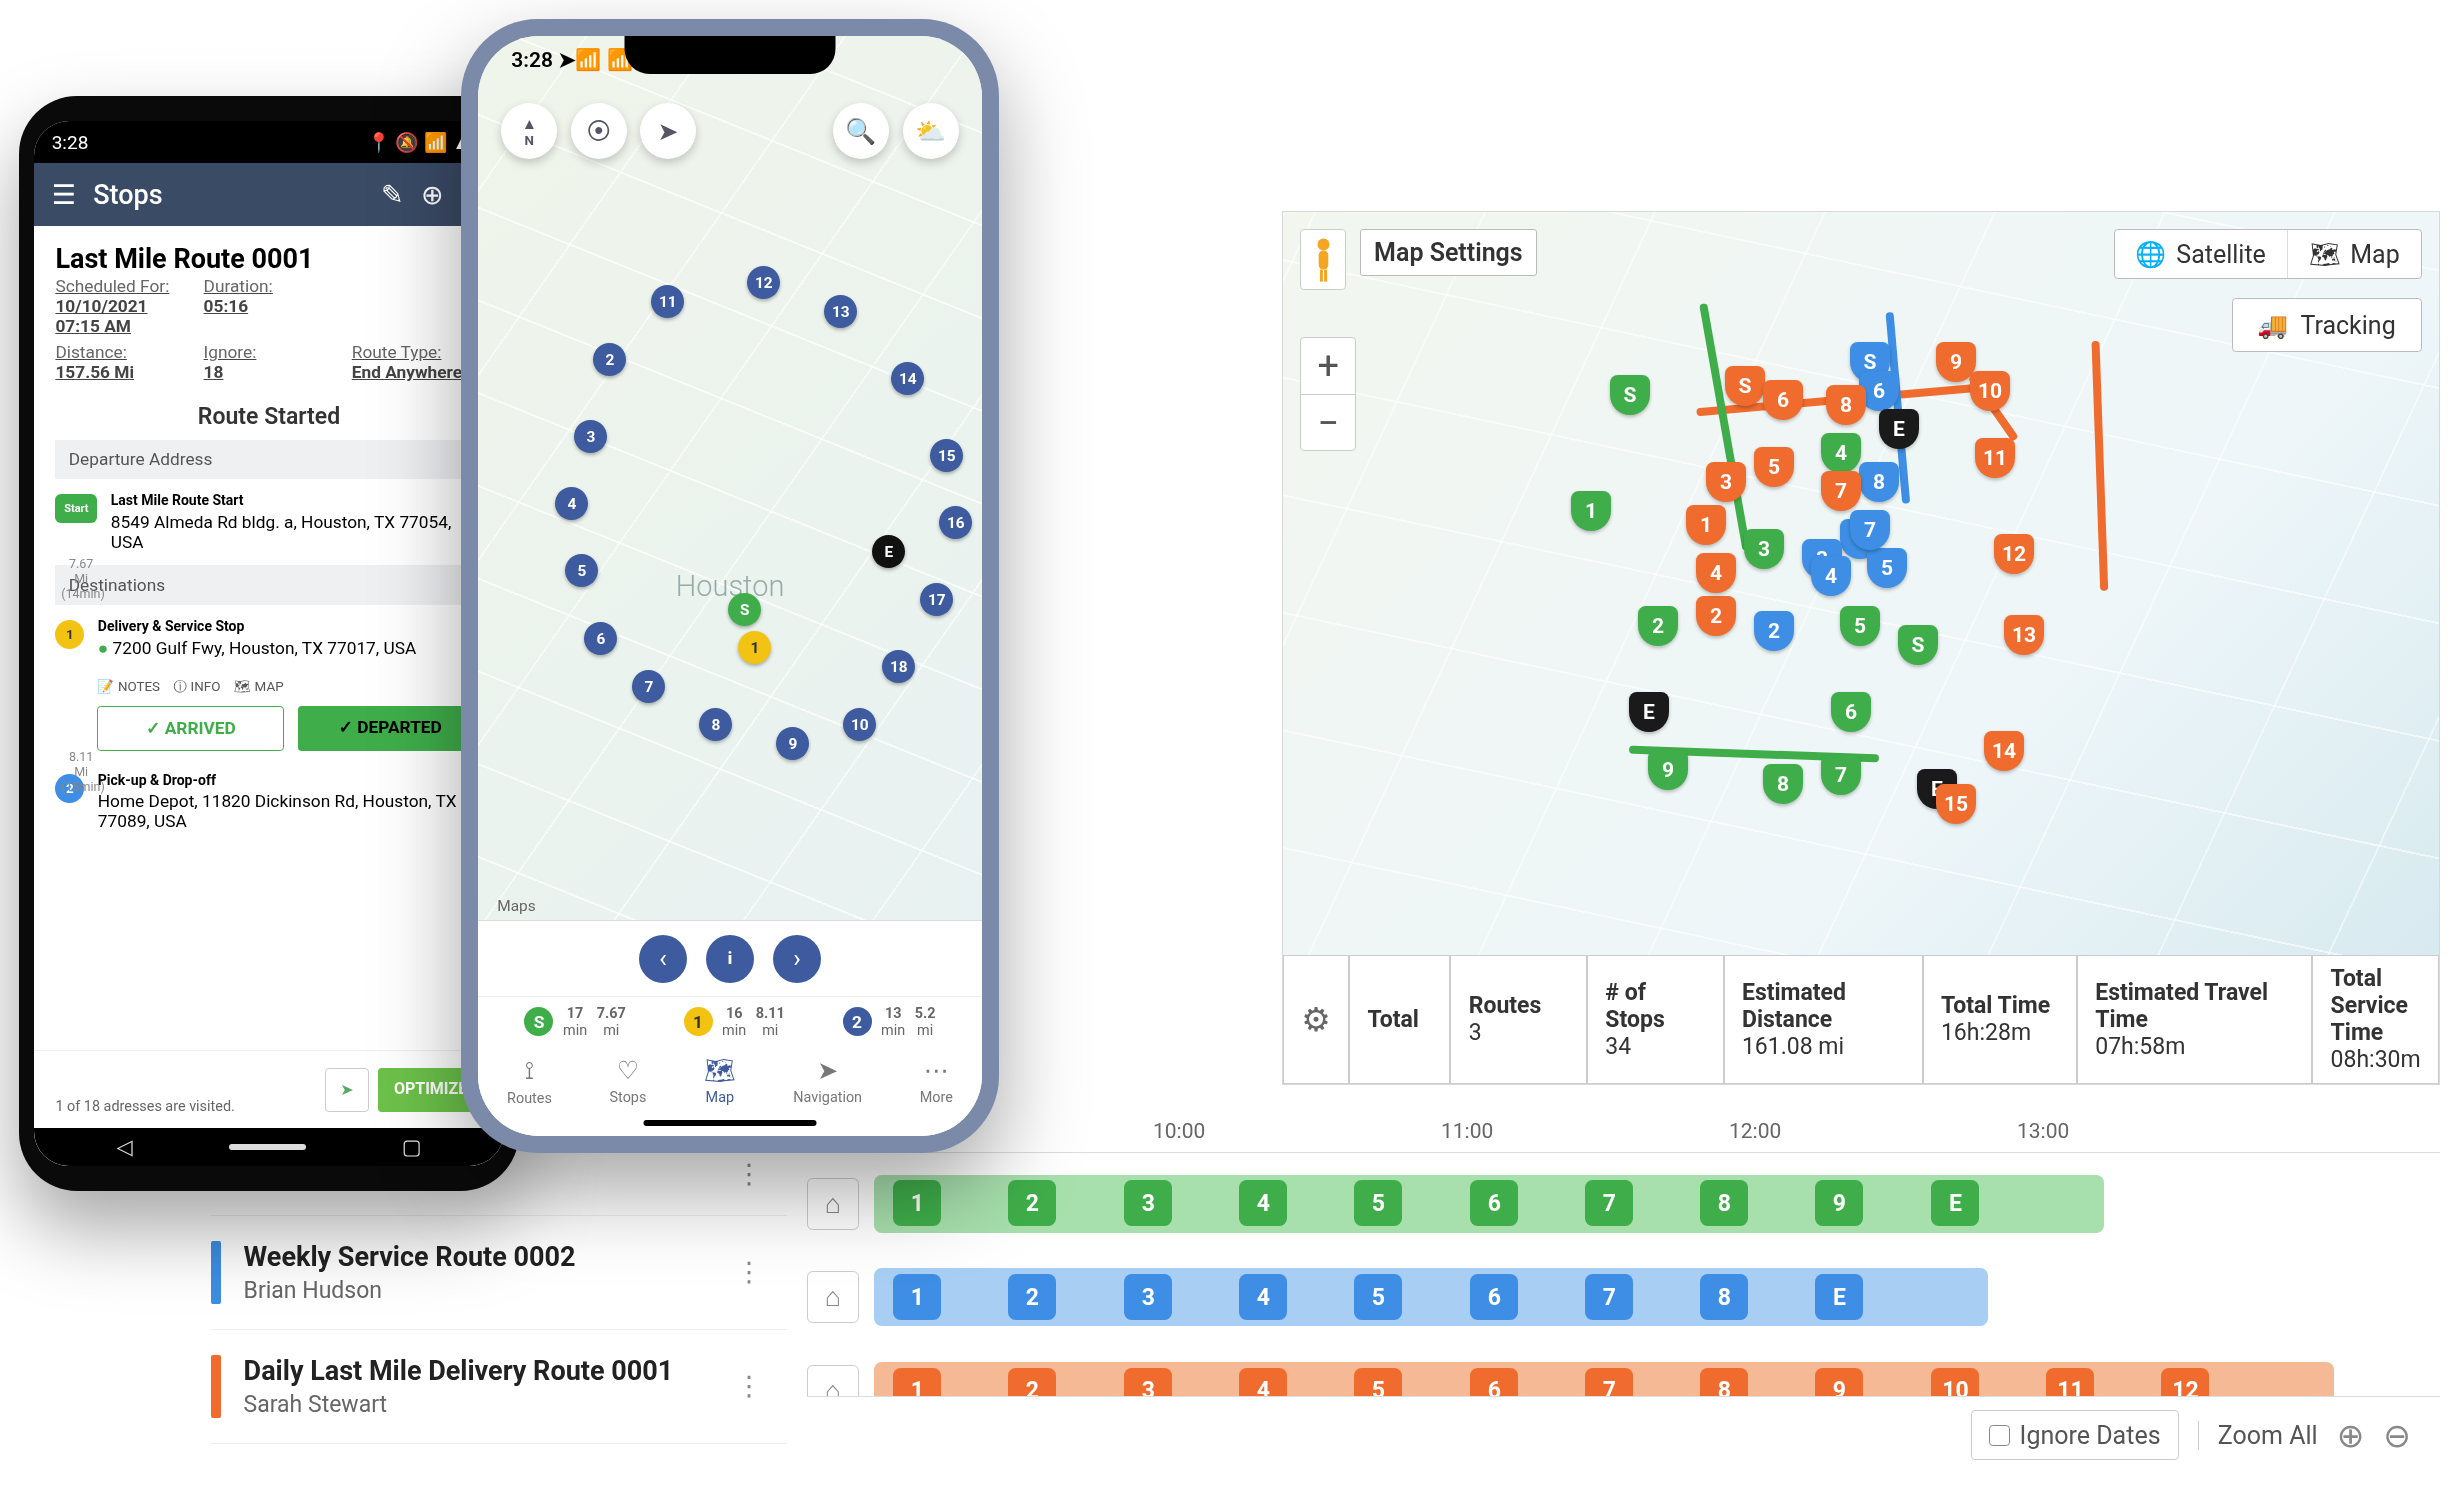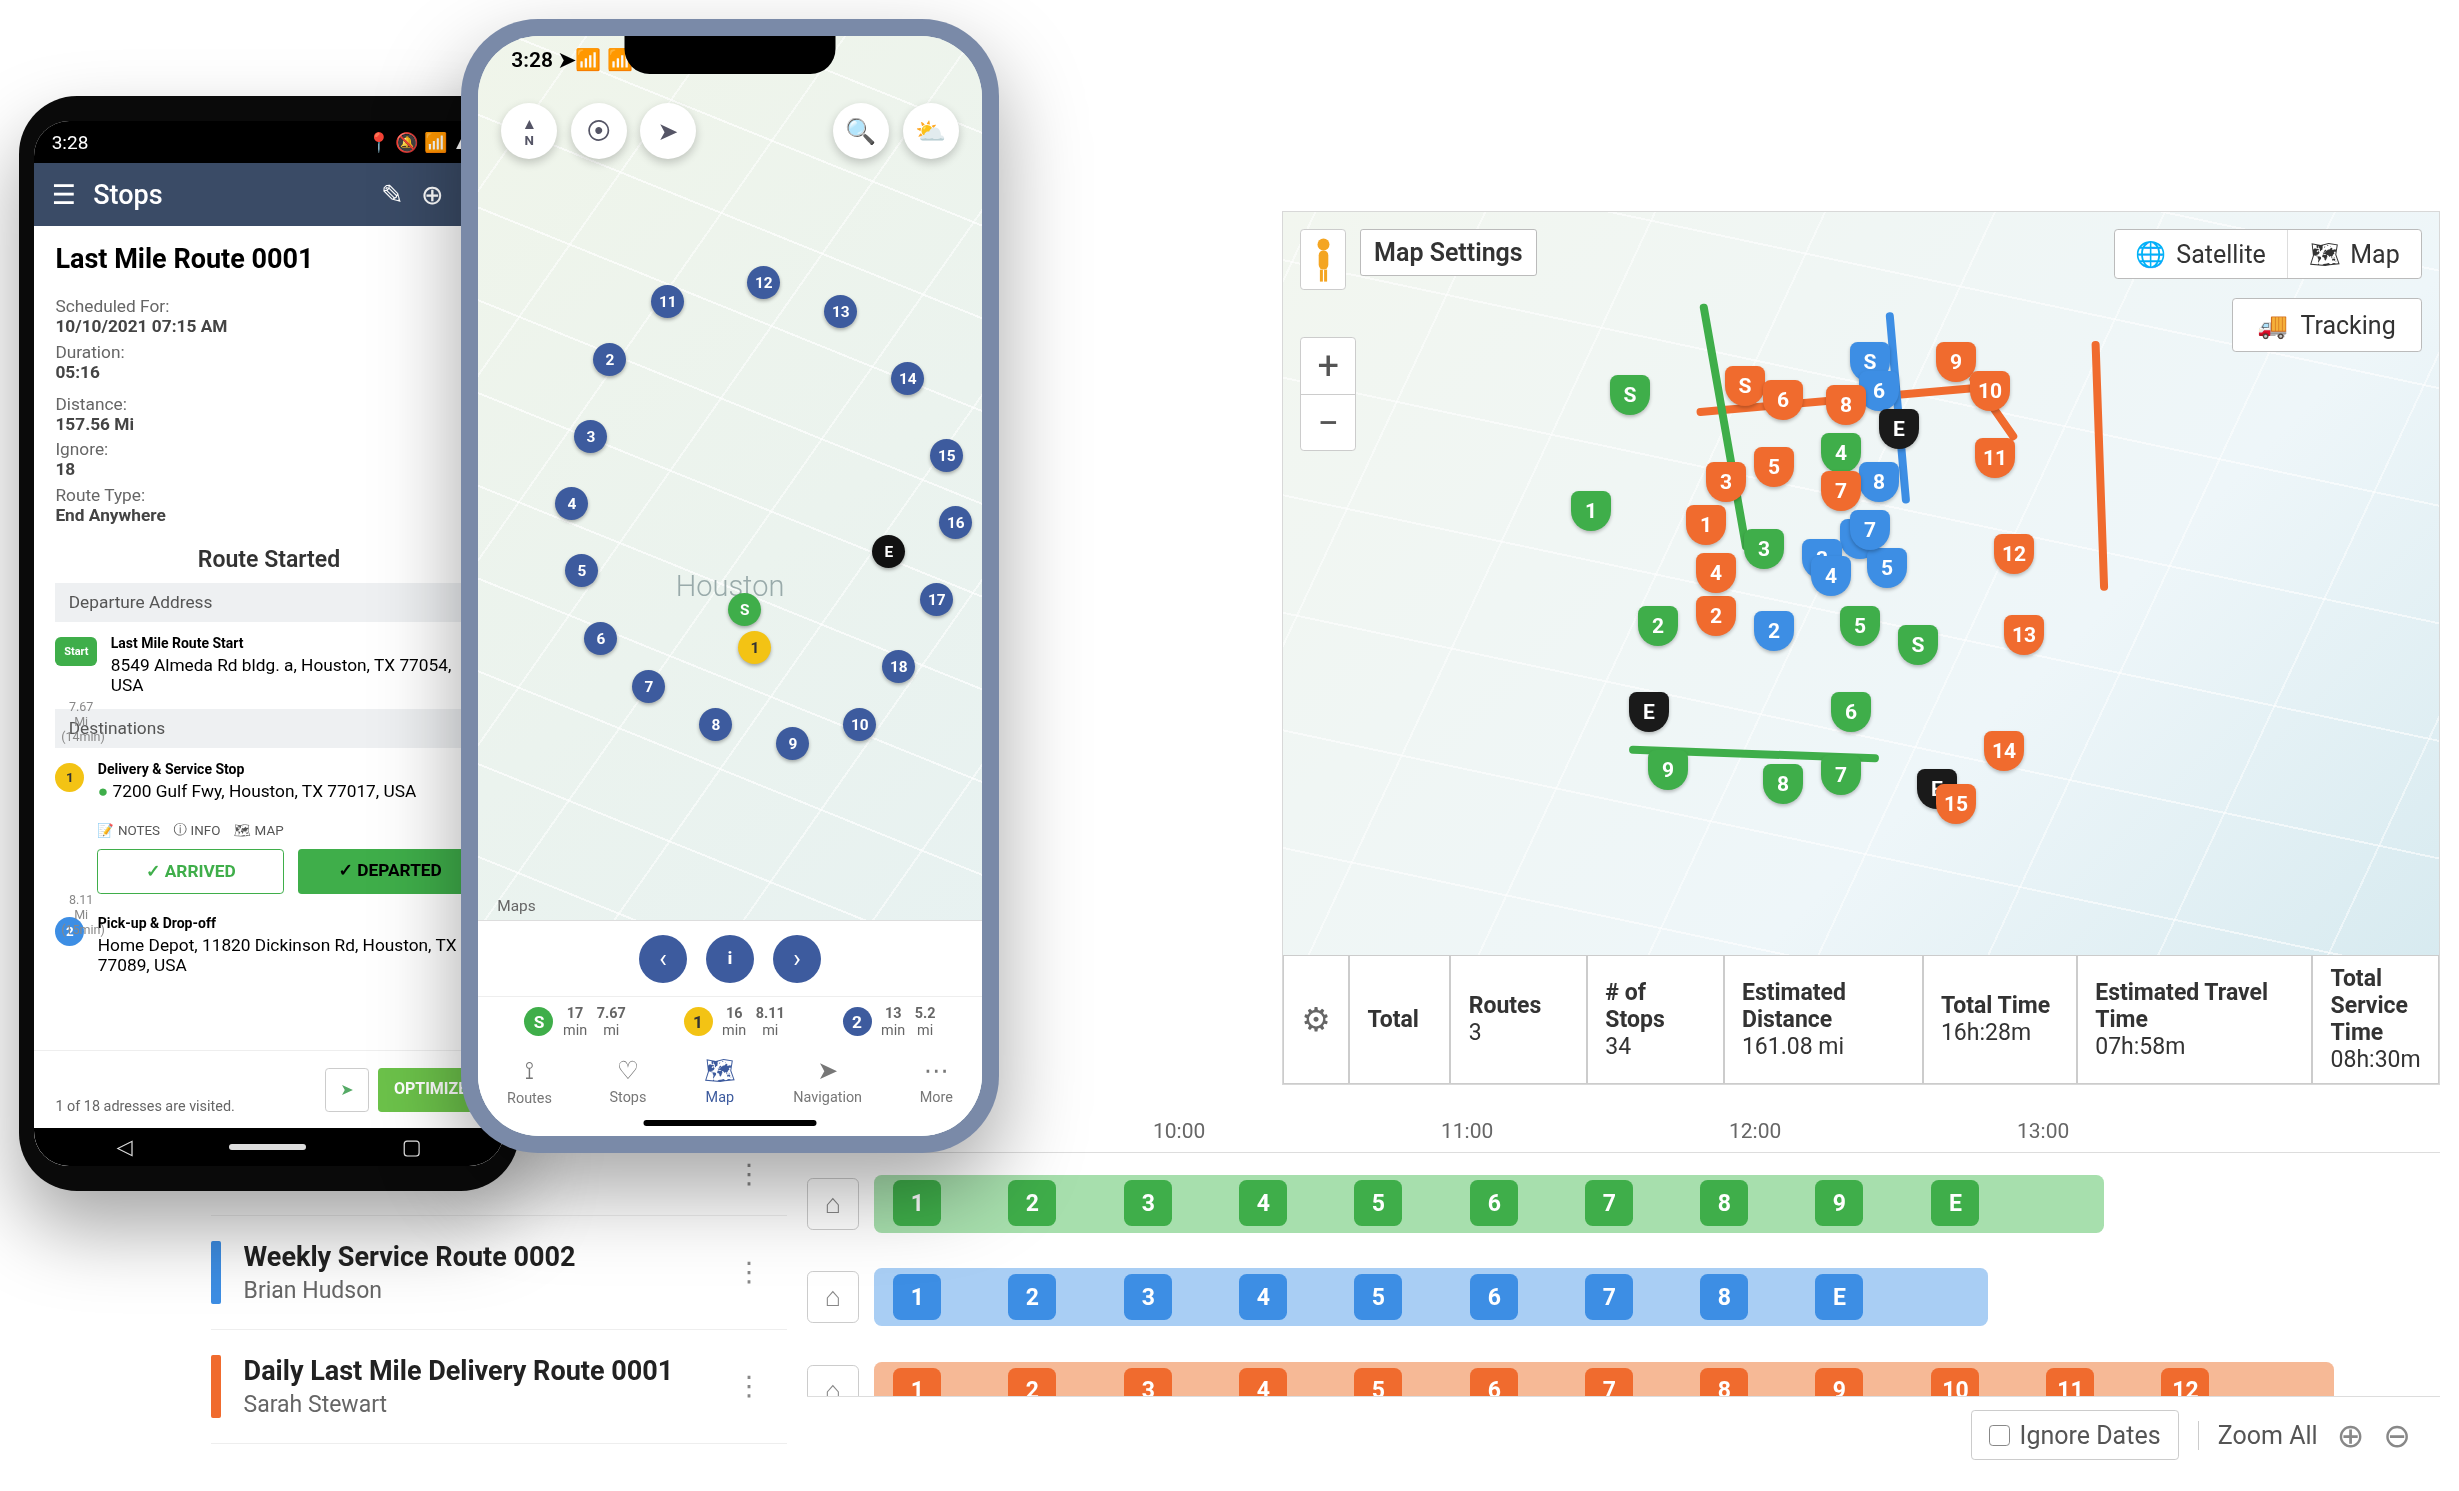--- a/index.html
+++ b/index.html
@@ -73,21 +73,21 @@
 
 
 .phone1 { position:absolute; left:19px; top:96px; width:500px; height:1095px; background:#0a0a0a; border-radius:58px; padding:25px 15.4px; box-shadow:0 38px 77px rgba(0,0,0,.35); }
 .phone1 .screen { background:#fff; width:100%; height:100%; border-radius:35px; overflow:hidden; position:relative; display:flex; flex-direction:column; }
 .p1-status { background:#000; color:#fff; font-size:19px; padding:9.6px 17.3px; display:flex; justify-content:space-between; align-items:center; }
 .p1-appbar { background:#3a4b66; color:#fff; display:flex; align-items:center; padding:15.4px 17.3px; gap:17.3px; }
 .p1-appbar .title { flex:1; font-size:27px; font-weight:500; }
 .p1-appbar .icn { font-size:27px; }
 .p1-body { padding:17.3px 21px; background:#fff; flex:1; overflow:hidden; }
 .p1-body h2 { font-size:27px; font-weight:700; }
-.p1-meta { display:grid; grid-template-columns:1fr; gap:5.8px 17.3px; margin-top:21px; font-size:17.3px; color:#444; }
+.p1-meta { display:grid; grid-template-columns:1fr 1fr 1fr; gap:5.8px 17.3px; margin-top:1px; font-size:17.3px; color:#444;text-decoration:underline; }
 .p1-meta .lbl { color:#666; }
 .p1-started { text-align:center; font-size:23px; font-weight:600; margin:21px 0 9.6px; color:#333; }
 .p1-section { background:#eef0f2; padding:9.6px 13.4px; font-size:17.3px; color:#555; }
 .p1-stop { display:flex; gap:13.4px; padding:13.4px 0; }
 .p1-dot { width:29px; height:29px; border-radius:50%; display:flex; align-items:center; justify-content:center; color:#fff; font-size:13.4px; font-weight:700; flex-shrink:0; margin-top:1.9px; }
 .p1-dot.green{background:#3fae4a}.p1-dot.yellow{background:#f3c314;color:#333}.p1-dot.blue{background:#3d8ee4}
 .p1-stop .txt { font-size:17.3px; }
 .p1-stop .txt b { display:block; font-size:14px; margin-bottom:3.8px; }
 .p1-actions { display:flex; gap:13.4px; margin:5.8px 0 9.6px 42px; font-size:13.4px; color:#555; align-items:center; }
 .p1-actions span { display:flex; align-items:center; gap:3.8px; }

